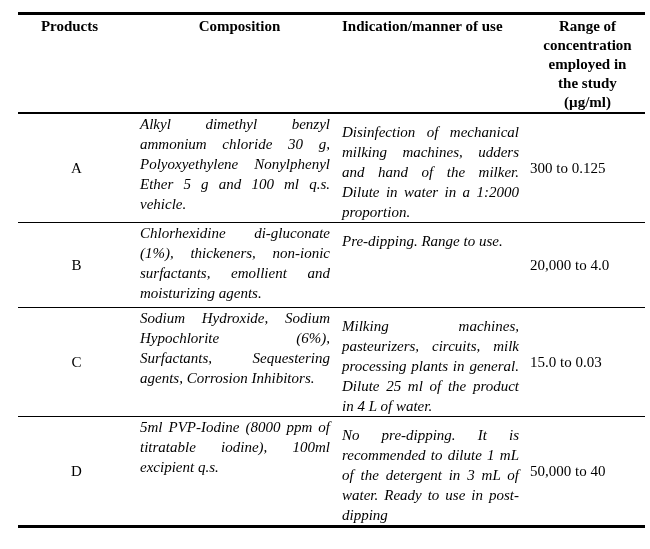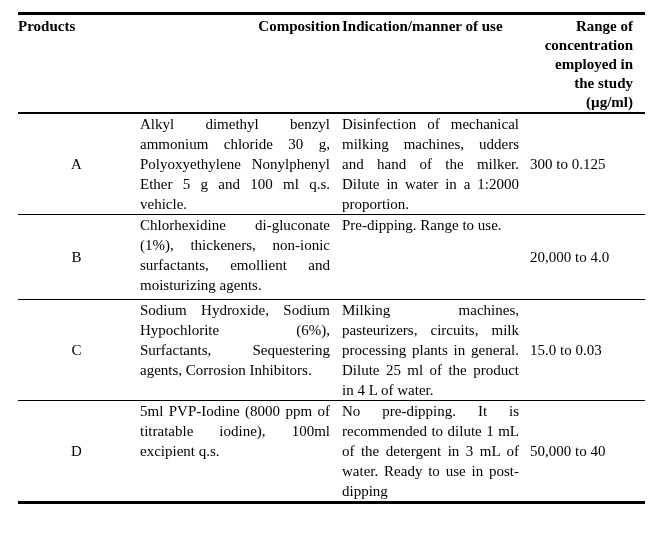--- a/index.html
+++ b/index.html
@@ -41,45 +41,47 @@
   col.c3 { width: 190px; }
   col.c4 { width: 115px; }
 
   thead tr { border-bottom: 2px solid #000; height: 97px; }
   th {
     font-weight: bold;
     vertical-align: top;
     line-height: 19px;
     padding: 2px 0 0 0;
   }
-  th.h-products    { text-align: left; padding-right: 14px; }
-  th.h-composition { text-align: right; padding-left: 4px; }
+  th.h-products    { text-align: center; padding-right: 14px; }
+  th.h-composition { text-align: center; padding-left: 4px; }
   th.h-indication  { text-align: left; padding-left: 2px; margin-top: 16px; }
-  th.h-range       { text-align: right; padding-left: 12px; padding-right: 12px; }
+  th.h-range       { text-align: center; padding-left: 12px; padding-right: 12px; }
 
   tbody tr { border-bottom: 1px solid #000; }
   tbody tr.r-a { height: 100px; }
   tbody tr.r-b { height: 85px;  }
   tbody tr.r-c { height: 101px; }
   tbody tr.r-d { height: 98px;  }
 
   td { padding: 0; }
   td.c-product {
     text-align: center;
     vertical-align: middle;
   }
   td.c-composition {
     text-align: justify;
     vertical-align: top;
     padding: 0 10px 0 5px;
+    font-style: italic;
   }
   td.c-indication {
     text-align: justify;
     vertical-align: top;
-    padding: 0 11px 0 2px;
+    padding: 8px 11px 0 2px;
+    font-style: italic;
   }
   td.c-range {
     text-align: left;
     vertical-align: middle;
     white-space: nowrap;
   }
 </style>
 </head>
 <body>
 

